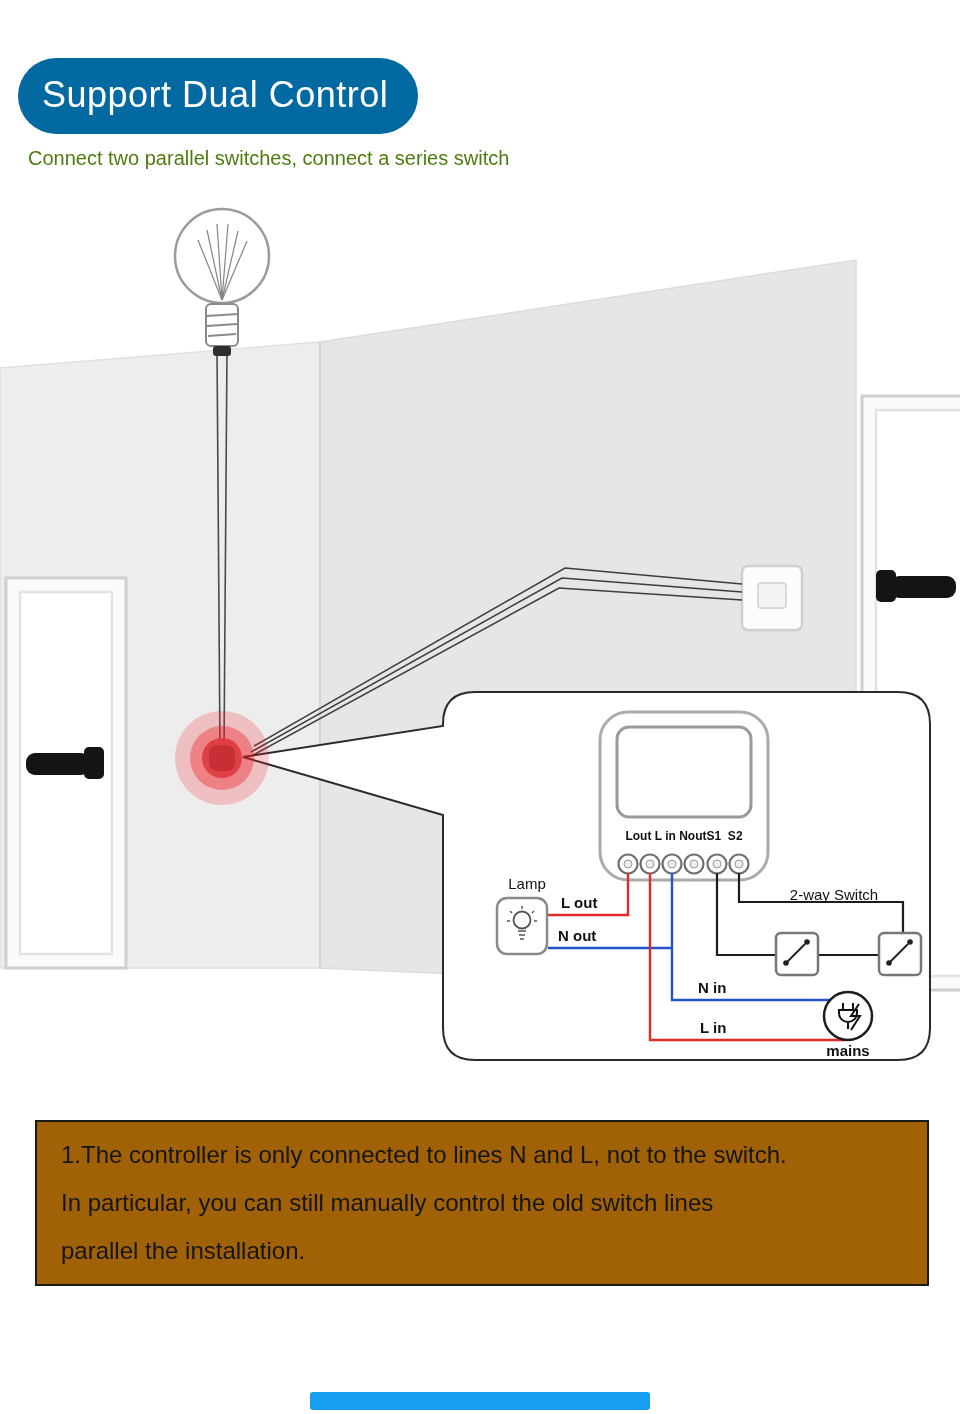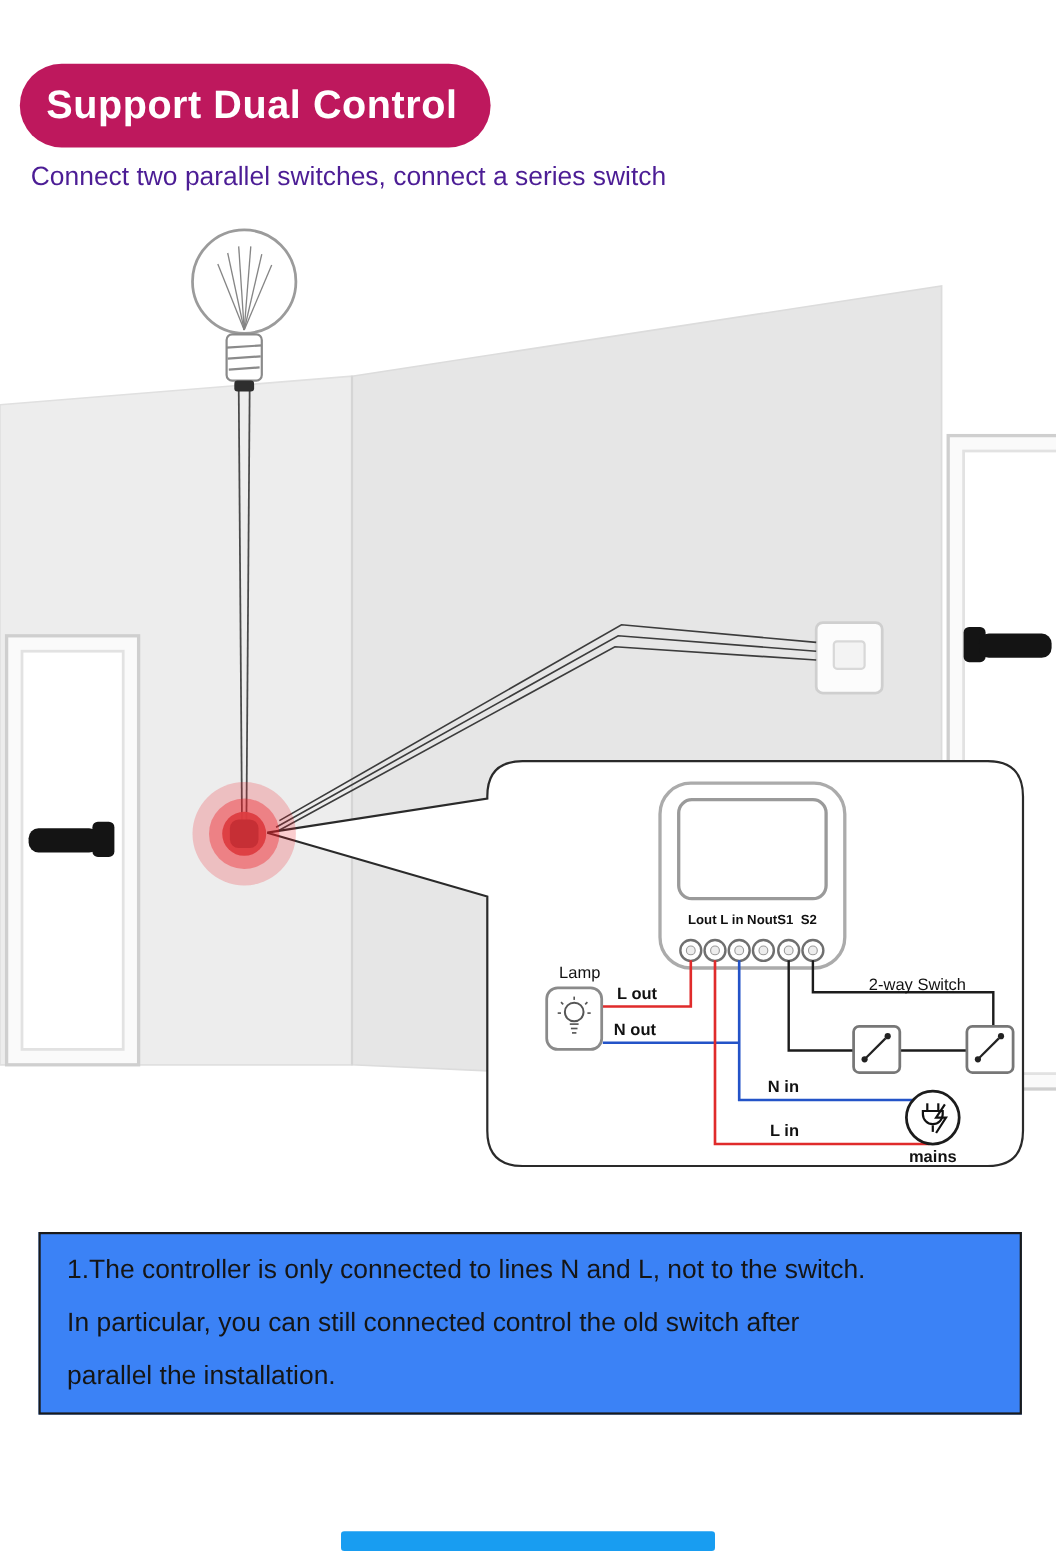--- a/index.html
+++ b/index.html
@@ -1,37 +1,37 @@
 <!DOCTYPE html>
 <html><head>
 <meta charset="utf-8">
 <style>
   html,body{margin:0;padding:0;background:#ffffff;}
   body{width:960px;height:1414px;font-family:"Liberation Sans",sans-serif;}
   .page{position:relative;width:960px;height:1414px;overflow:hidden;background:#fff;}
   .header-pill{
     position:absolute;left:18px;top:58px;
-    background:#be185d;color:#ffffff;
-    font-size:36px;font-weight:bold;letter-spacing:.5px;
+    background:#0369a1;color:#ffffff;
+    font-size:36px;font-weight:normal;letter-spacing:.5px;
     padding:16px 30px 18px 24px;border-radius:40px;
     width:fit-content;
   }
   .subtitle{
     position:absolute;left:28px;top:147px;
-    font-size:24px;color:#4c1d95;
+    font-size:20px;color:#4d7c0f;
   }
   .scene{position:absolute;left:0;top:0;}
   .scene text{font-family:"Liberation Sans",sans-serif;fill:#111;}
   .scene text.pre{white-space:pre;}
   .lbl-bold{font-weight:bold;font-size:15px;}
   .lbl{font-size:15px;}
   .lbl-small-bold{font-weight:bold;font-size:12px;}
   .notes-box{
     position:absolute;left:35px;top:1120px;width:842px;
-    border:2px solid #1a1a1a;background:#3b82f6;
+    border:2px solid #1a1a1a;background:#a16207;
     padding:16px 24px 14px 24px;
     font-size:24px;color:#151515;
   }
   .notes-box .note-line{margin:0 0 14px 0;line-height:34px;}
   .notes-box .note-line:last-child{margin-bottom:2px;}
   .bottom-bar{
     position:absolute;left:310px;top:1392px;width:340px;height:18px;
     background:#189df1;border-radius:3px;
   }
 </style>
@@ -194,18 +194,18 @@
         <path d="M839,1010 h18 v3 a9,9 0 0 1 -18,0 z"></path>
         <line x1="848" y1="1023" x2="848" y2="1029"></line>
         <polyline points="859,1004 851,1016 860,1016 851,1030"></polyline>
       </g>
     </g>
     <text class="lbl-bold" x="848" y="1056" text-anchor="middle" font-size="14">mains</text>
   </svg>
 
   <div class="notes-box">
     <p class="note-line">1.The controller is only connected to lines N and L, not to the switch.</p>
-    <p class="note-line">In particular, you can still connected control the old switch after</p>
+    <p class="note-line">In particular, you can still manually control the old switch lines</p>
     <p class="note-line">parallel the installation.</p>
   </div>
 
   <div class="bottom-bar"></div>
 </div>
 
 </body></html>

